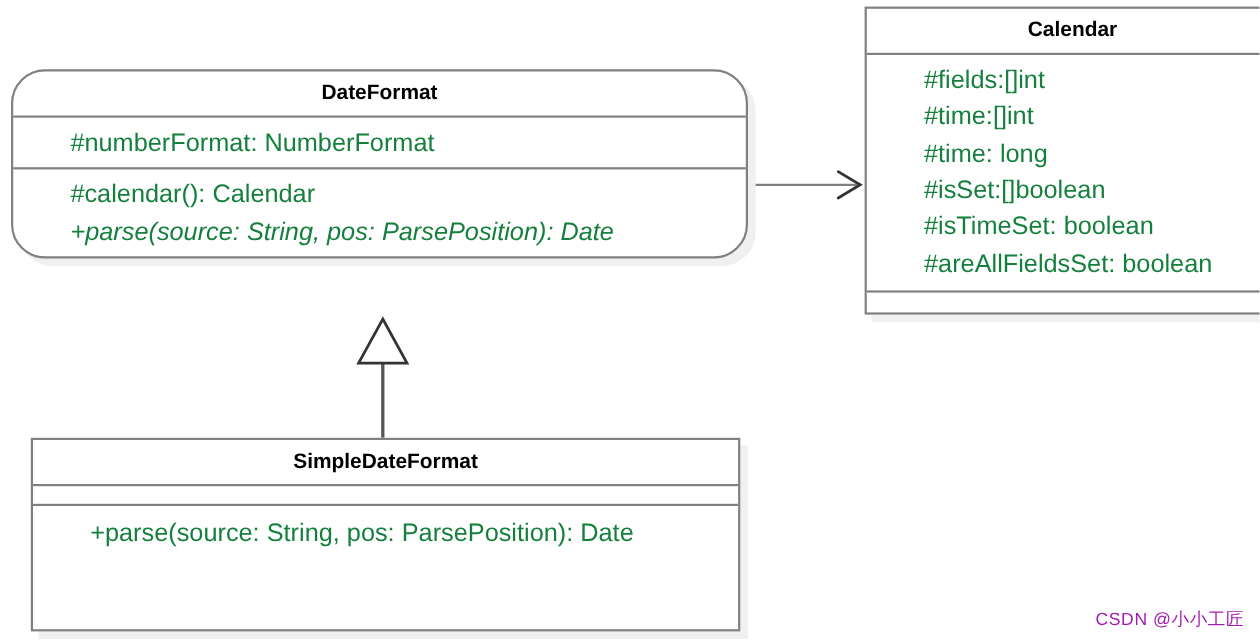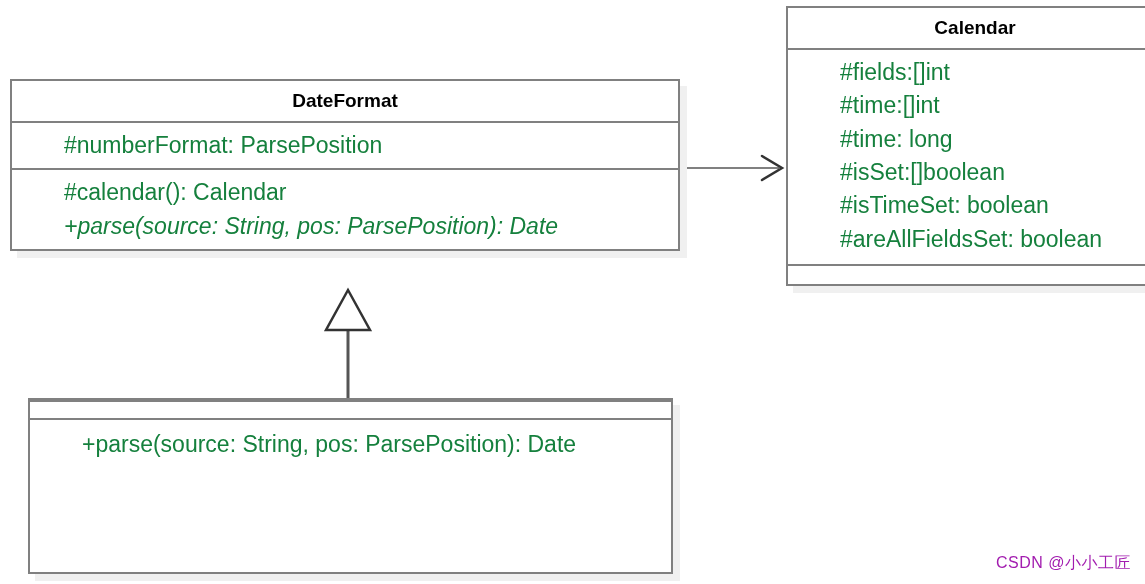--- a/index.html
+++ b/index.html
@@ -62,22 +62,23 @@
     white-space: nowrap;
     margin-left: 44px;
   }
   .uml-line.abstract {
     font-style: italic;
   }
 
   
   #box-dateformat {
     left: 10px;
-    top: 79px;
+    top: 63px;
     width: 670px;
+    border-radius: 31px;
   }
   #box-calendar {
     left: 786px;
     top: 6px;
     width: 378px;
   }
   #box-simpledateformat {
     left: 28px;
     top: 398px;
     width: 645px;
@@ -133,21 +134,21 @@
     <g>
       <line x1="348" y1="398" x2="348" y2="330" stroke="#555555" stroke-width="3"></line>
       <polygon points="348,290 370,330 326,330" fill="#ffffff" stroke="#333333" stroke-width="2.5" stroke-linejoin="miter"></polygon>
     </g>
   </svg>
 
   <div class="uml-class" id="box-dateformat">
     <div class="uml-title">DateFormat</div>
     <div class="uml-divider"></div>
     <div class="uml-compartment">
-      <div class="uml-line">#numberFormat: ParsePosition</div>
+      <div class="uml-line">#numberFormat: NumberFormat</div>
     </div>
     <div class="uml-divider"></div>
     <div class="uml-compartment">
       <div class="uml-line">#calendar(): Calendar</div>
       <div class="uml-line abstract">+parse(source: String, pos: ParsePosition): Date</div>
     </div>
   </div>
 
   <div class="uml-class" id="box-calendar">
     <div class="uml-title">Calendar</div>
@@ -158,20 +159,21 @@
       <div class="uml-line">#time: long</div>
       <div class="uml-line">#isSet:[]boolean</div>
       <div class="uml-line">#isTimeSet: boolean</div>
       <div class="uml-line">#areAllFieldsSet: boolean</div>
     </div>
     <div class="uml-divider"></div>
     <div class="uml-compartment cal-ops"></div>
   </div>
 
   <div class="uml-class" id="box-simpledateformat">
+    <div class="uml-title">SimpleDateFormat</div>
     <div class="uml-divider"></div>
     <div class="uml-compartment empty"></div>
     <div class="uml-divider"></div>
     <div class="uml-compartment sdf-methods">
       <div class="uml-line">+parse(source: String, pos: ParsePosition): Date</div>
     </div>
   </div>
 
   <div id="watermark">CSDN @小小工匠</div>
 

